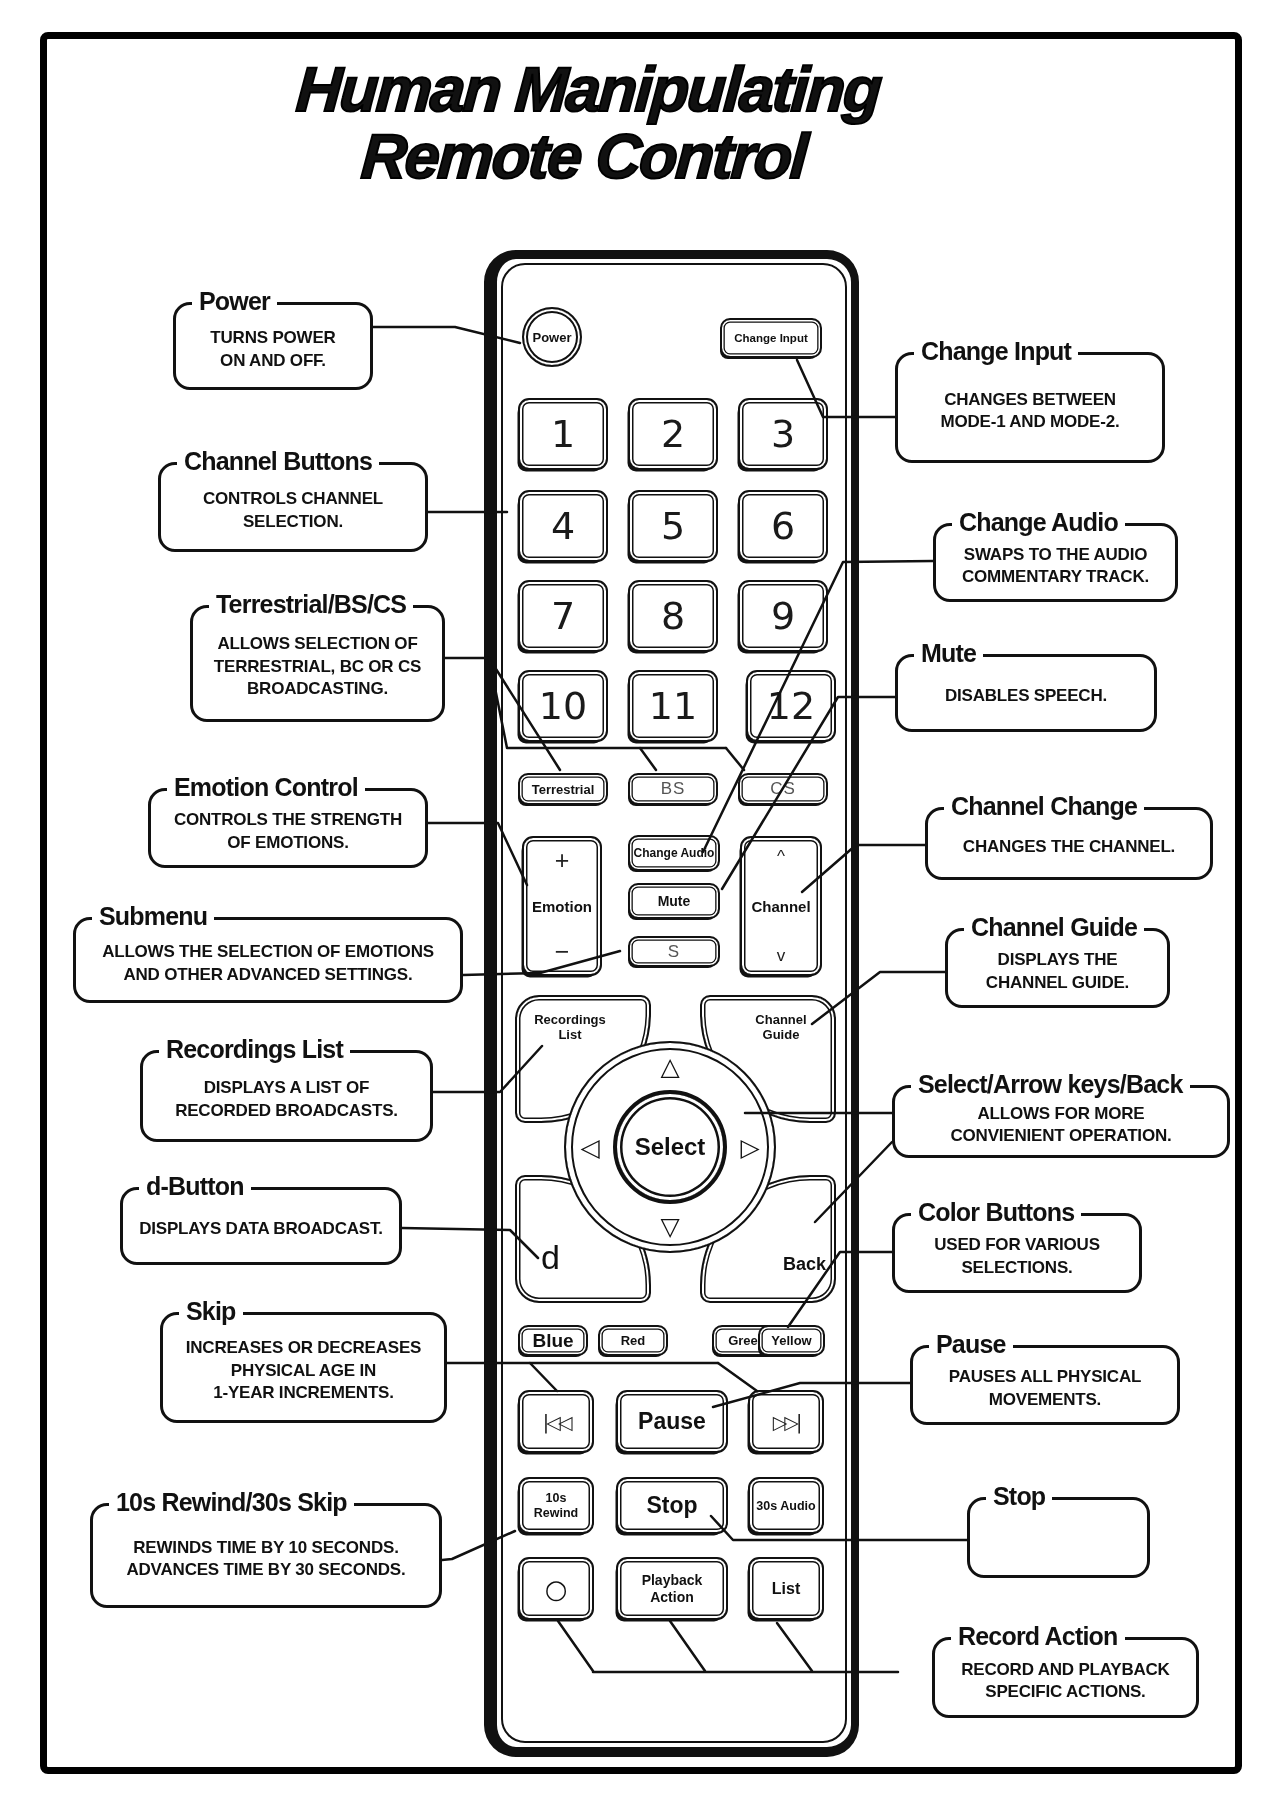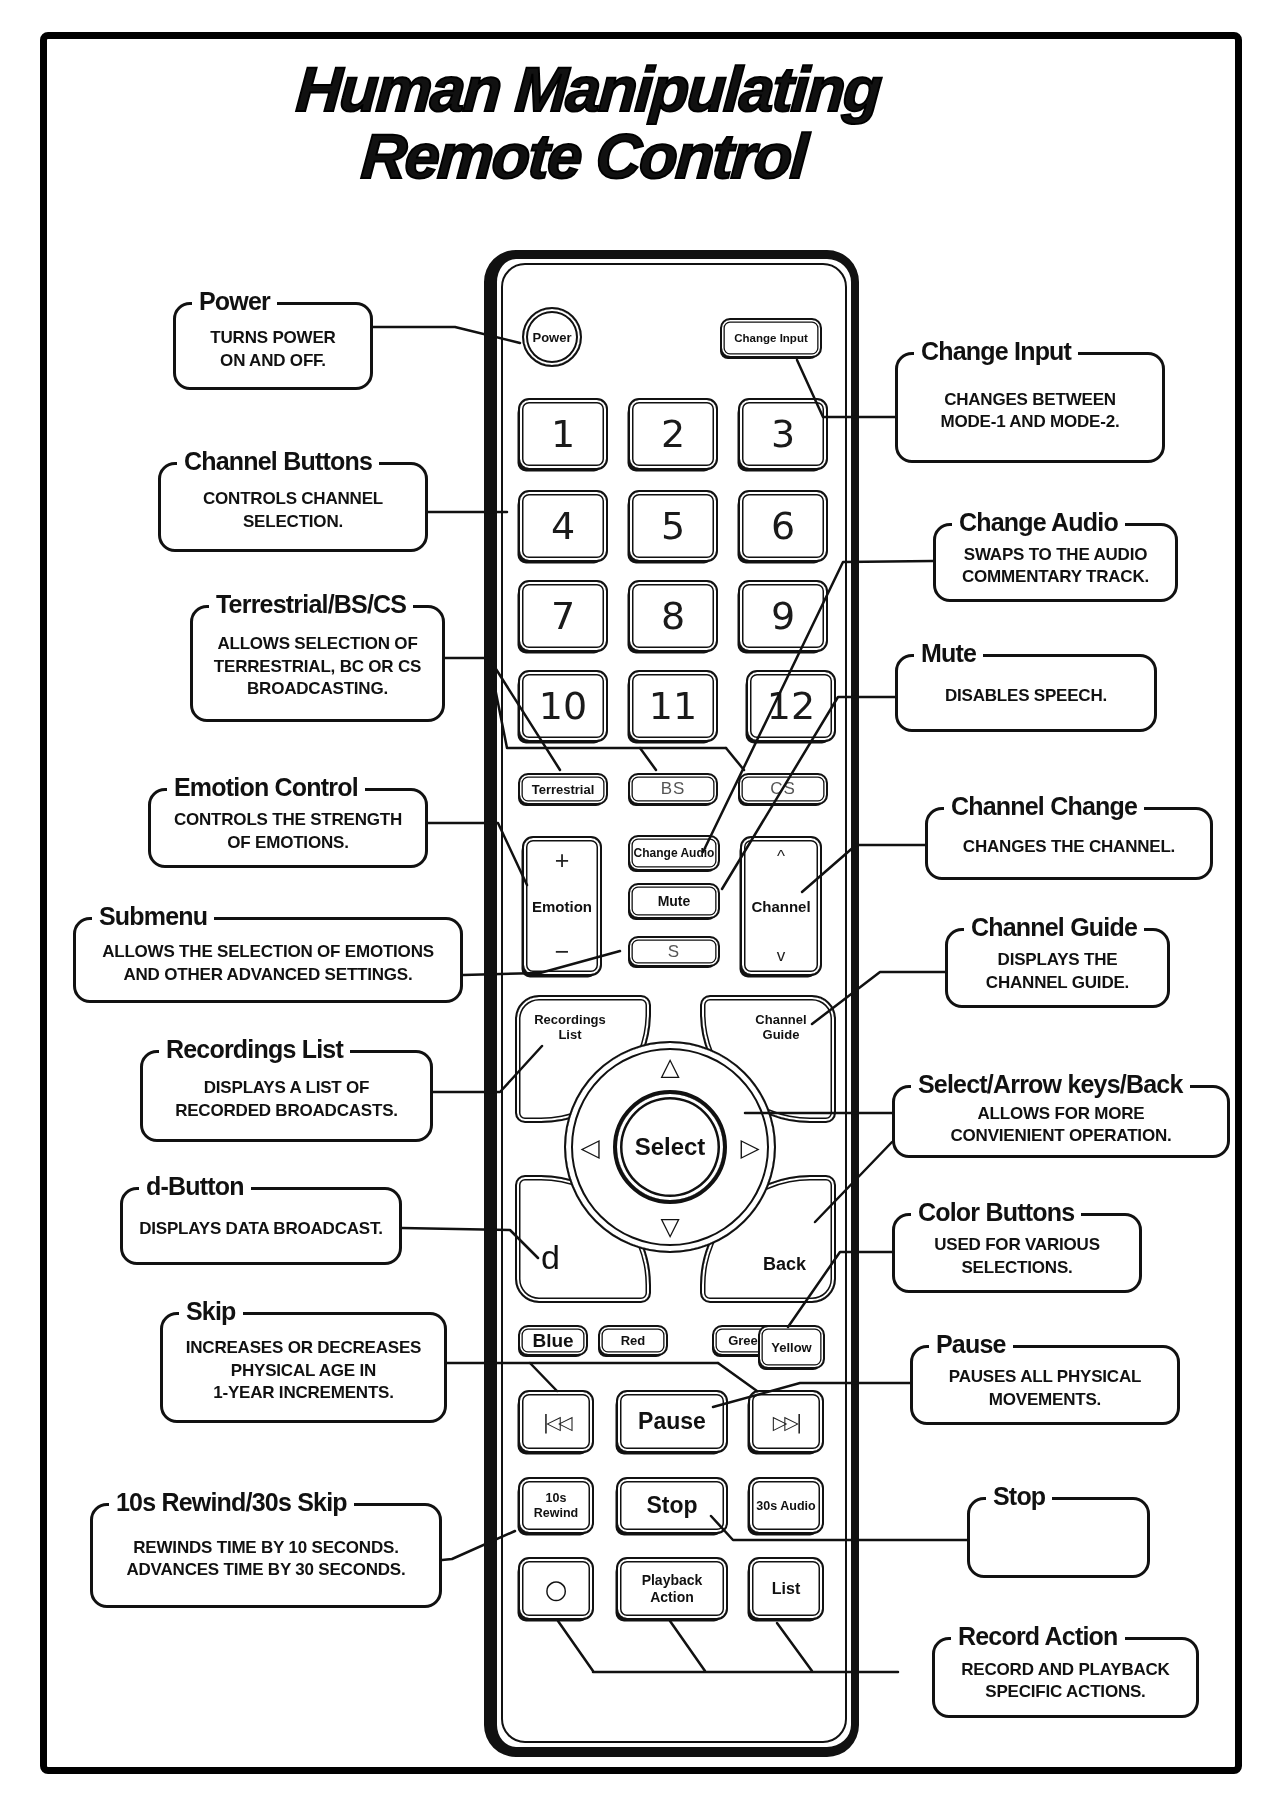--- a/index.html
+++ b/index.html
@@ -157,21 +157,21 @@
   <div class="corner pre" style="left:216px;top:745px;width:136px;height:128px;border-radius:10px 24px 10px 110px;
        align-items:flex-start;justify-content:center;padding-top:16px;padding-left:26px;font-size:13px;font-weight:700;">
     <span class="pre">Channel
 Guide</span>
   </div>
   <div class="corner" style="left:31px;top:925px;width:136px;height:128px;border-radius:10px 110px 10px 24px;
        align-items:flex-end;justify-content:flex-start;padding-left:24px;padding-bottom:24px;font-size:34px;font-weight:400;">
     <span>d</span>
   </div>
   <div class="corner" style="left:216px;top:925px;width:136px;height:128px;border-radius:110px 10px 24px 10px;
-       align-items:flex-end;justify-content:flex-end;padding-right:28px;padding-bottom:26px;font-size:18px;font-weight:700;">
+       align-items:flex-end;justify-content:flex-end;padding-right:8px;padding-bottom:26px;font-size:18px;font-weight:700;">
     <span>Back</span>
   </div>
 
   <div class="ring"></div>
   <div class="arrow" style="left:168px;top:798px;">
       <span>△</span>
     </div>
   <div class="arrow" style="left:168px;top:958px;">
       <span>▽</span>
     </div>
@@ -187,21 +187,21 @@
 
   <div class="pill" style="left:34px;top:1075px;width:70px;height:31px;font-size:19px;">
       <span class="blab">Blue</span>
     </div>
   <div class="pill" style="left:114px;top:1075px;width:70px;height:31px;font-size:13px;">
       <span class="blab">Red</span>
     </div>
   <div class="pill" style="left:194px;top:1075px;width:70px;height:31px;font-size:13px;margin-left:34px;">
       <span class="blab">Green</span>
     </div>
-  <div class="pill" style="left:274px;top:1075px;width:67px;height:44px;font-size:13px;">
+  <div class="pill" style="left:274px;top:1075px;width:67px;height:31px;font-size:13px;">
       <span class="blab">Yellow</span>
     </div>
 
   <div class="key" style="left:34px;top:1140px;width:76px;height:63px;">
       <span class="icn">|◁◁</span>
     </div>
   <div class="key" style="left:132px;top:1140px;width:112px;height:63px;font-size:23px;font-weight:700;">
       <span>Pause</span>
     </div>
   <div class="key" style="left:264px;top:1140px;width:76px;height:63px;">

